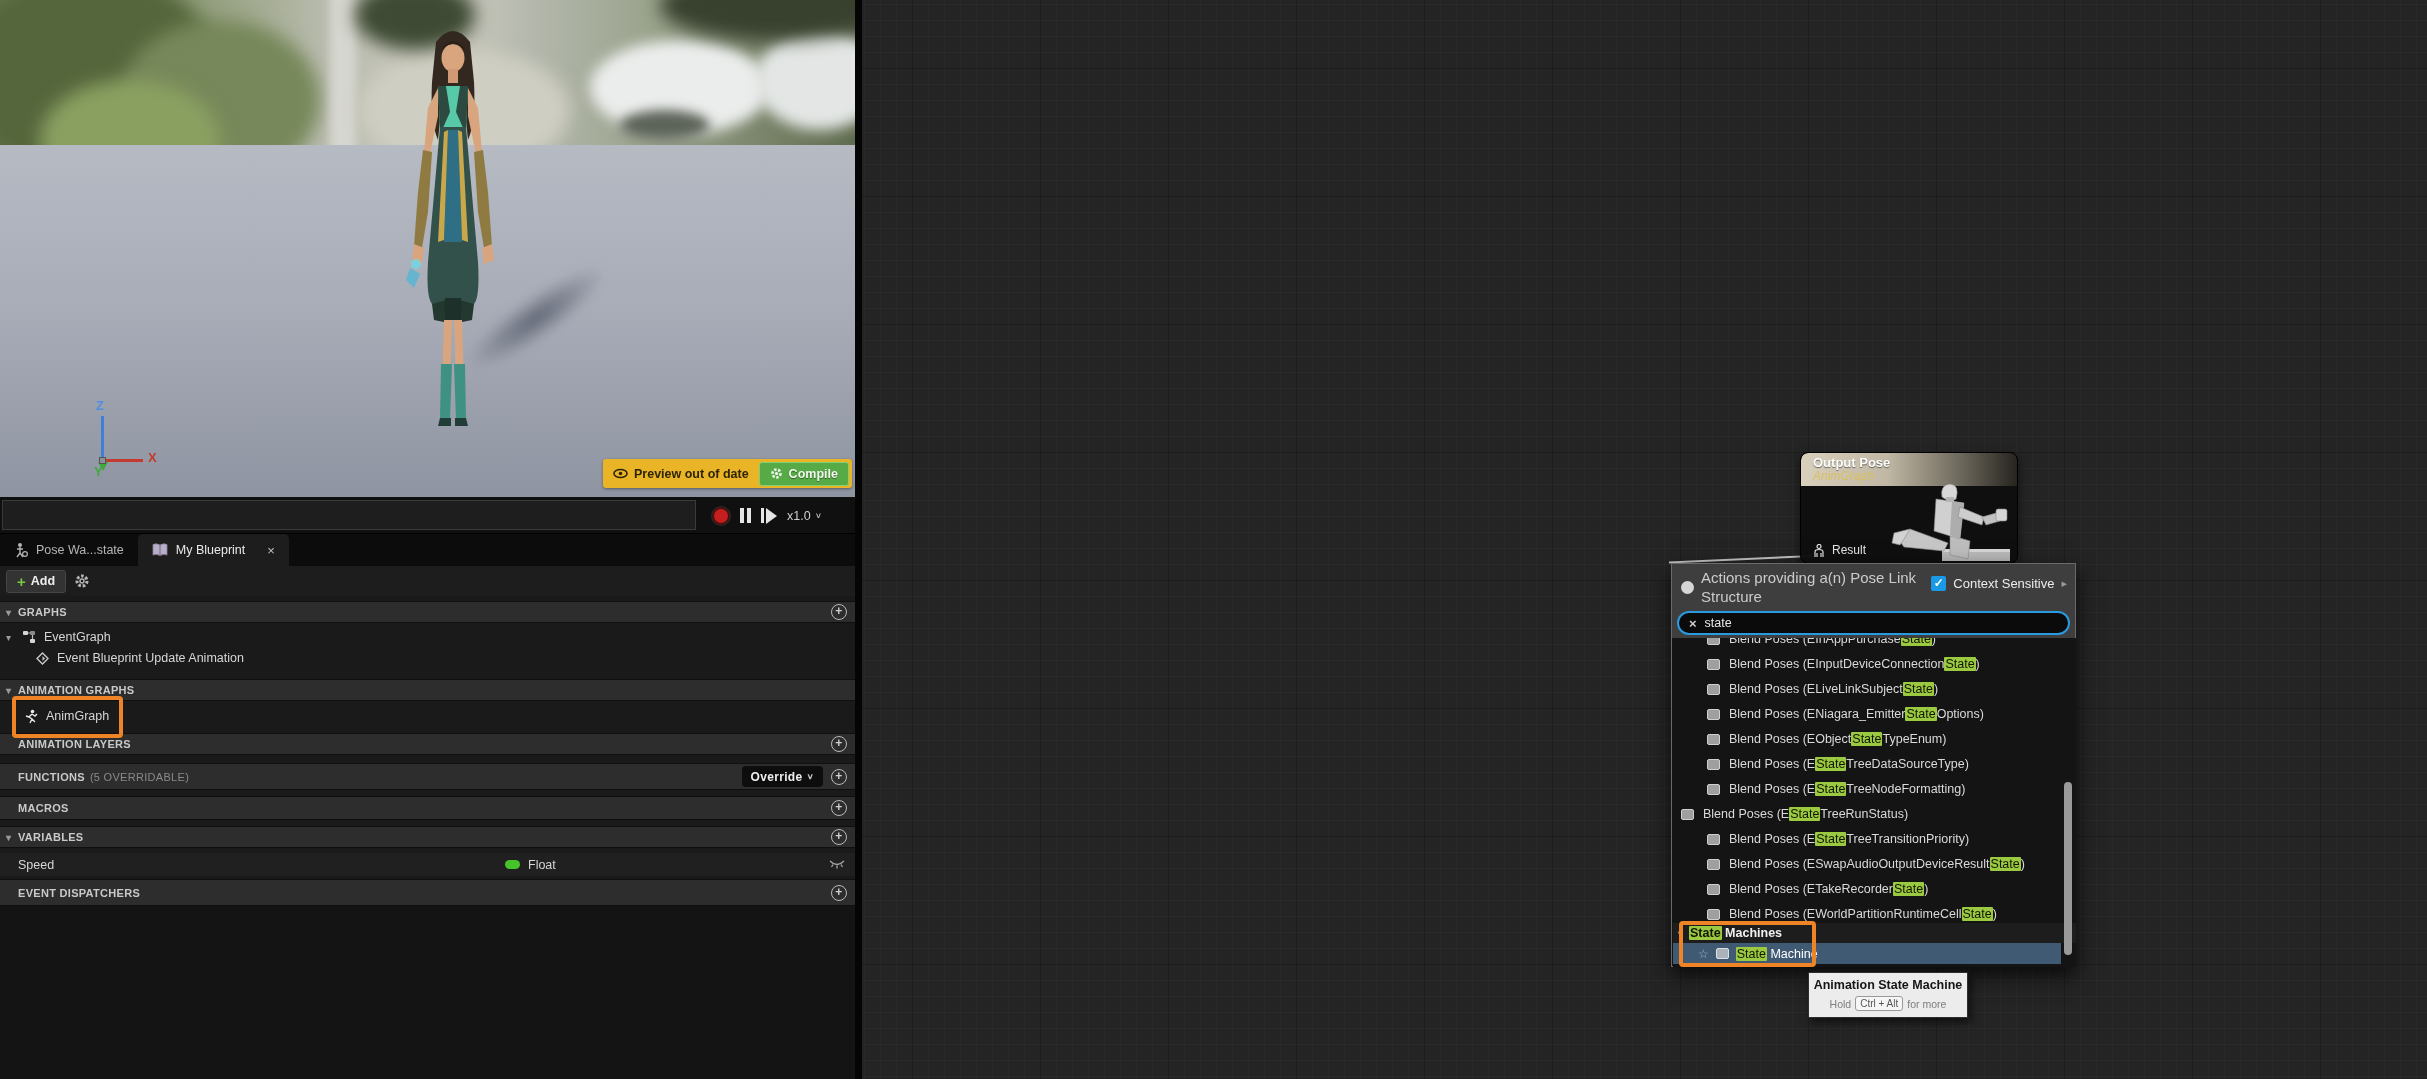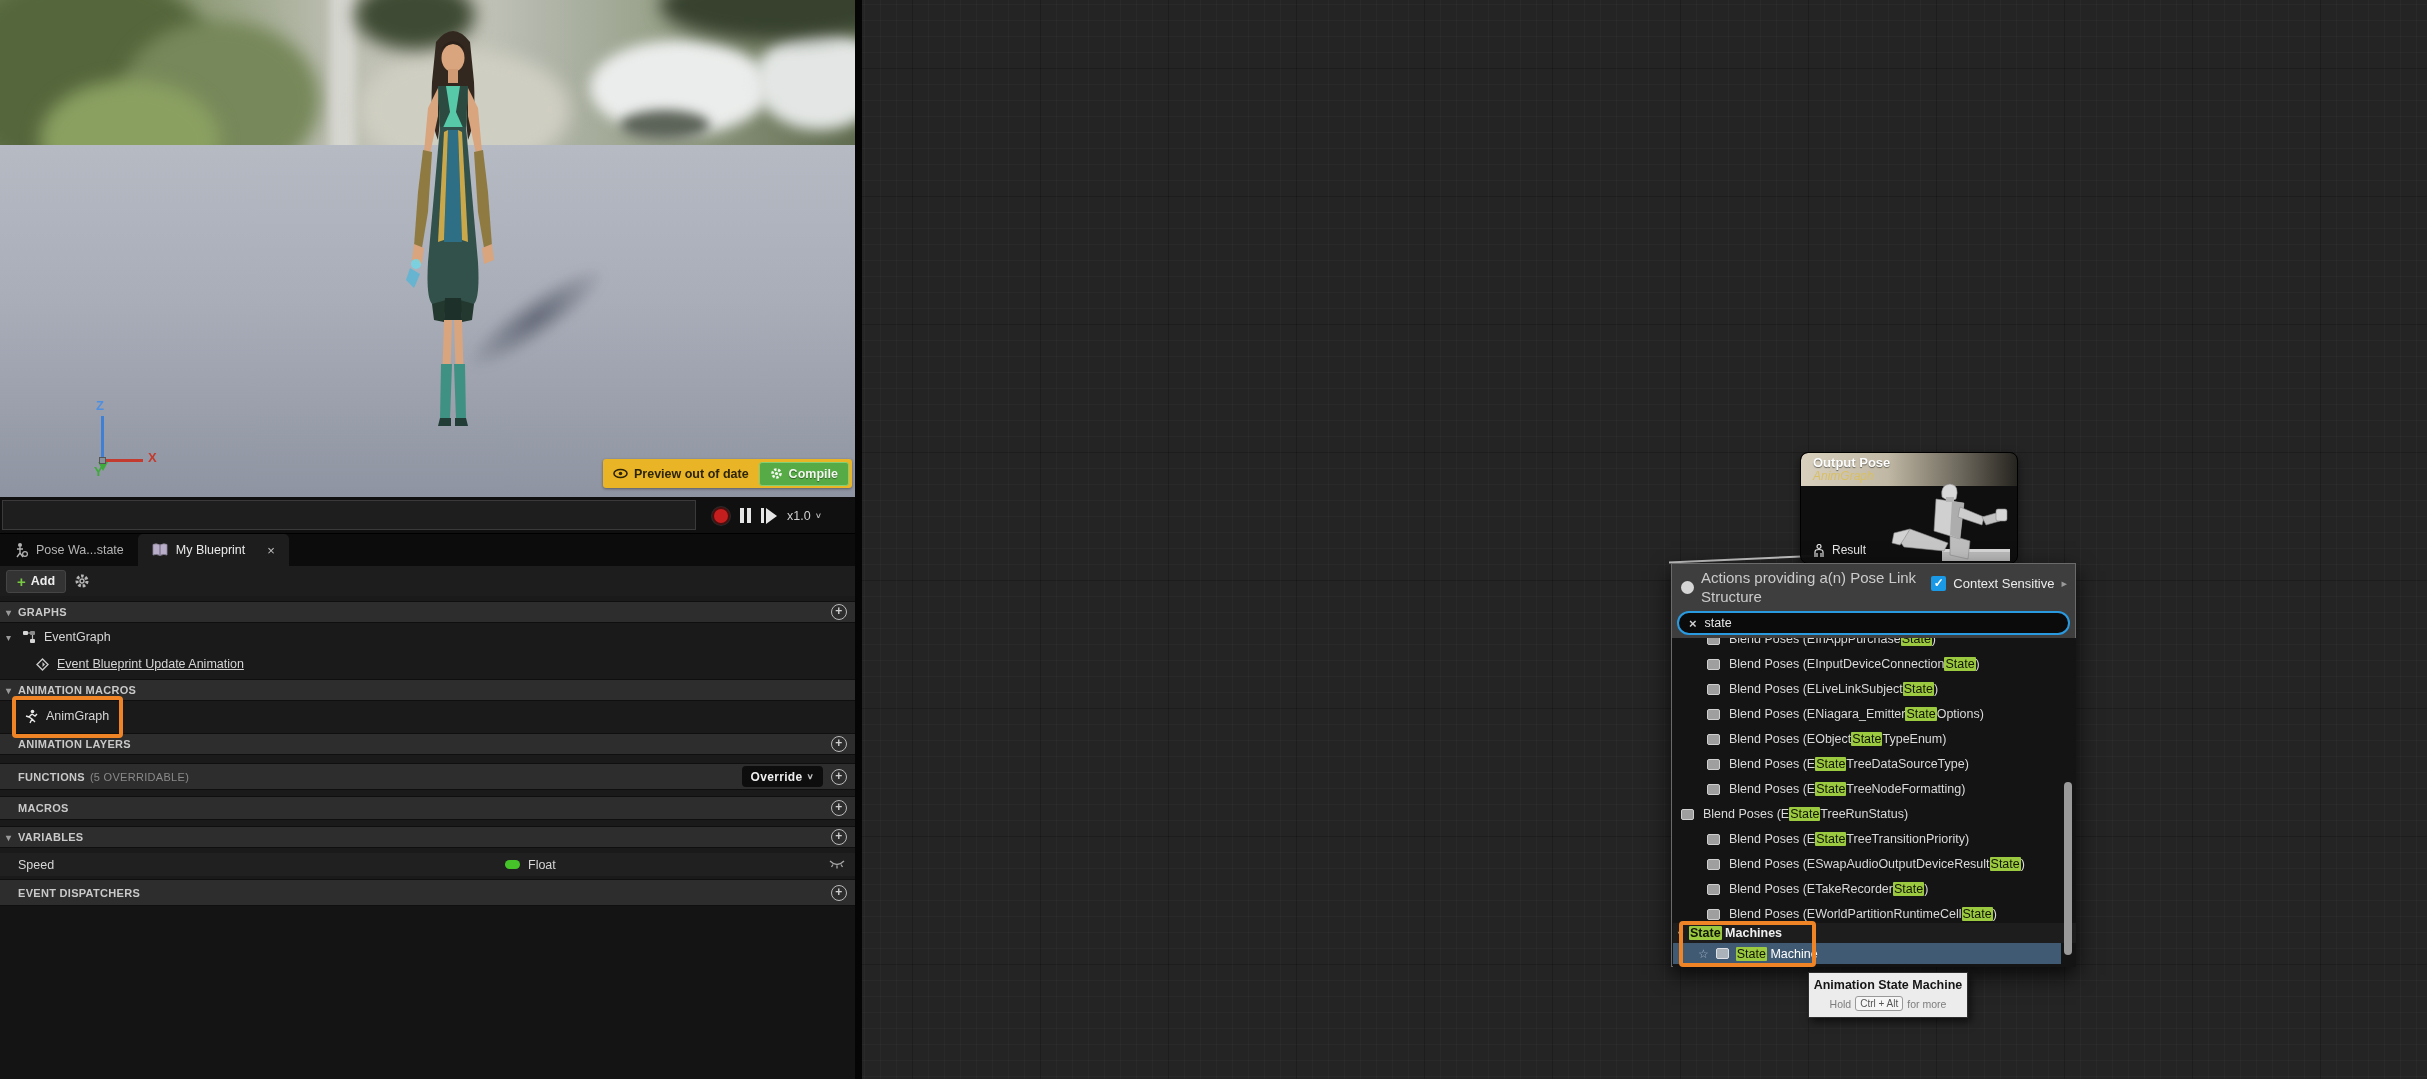--- a/index.html
+++ b/index.html
@@ -275,31 +275,31 @@
       <span class="tri-exp">▾</span>
       <svg width="14" height="14" viewBox="0 0 14 14">
           <rect x="1" y="1" width="5" height="4" rx="1" fill="#d6d6d6"></rect>
           <rect x="8" y="9" width="5" height="4" rx="1" fill="#d6d6d6"></rect>
           <rect x="8" y="1" width="5" height="4" rx="1" fill="#8a8a8a"></rect>
           <path d="M6,3 L8,3 M10.5,5 L10.5,9" stroke="#bdbdbd" stroke-width="1.2" fill="none"></path>
         </svg>
       <span>EventGraph</span>
     </div>
 
-    <div class="mb-row" style="top:58px;height:20px;padding-left:36px;gap:8px;text-decoration:underline;">
+    <div class="mb-row" style="top:52px;height:20px;padding-left:36px;gap:8px;">
       <svg width="13" height="13" viewBox="0 0 13 13">
           <path d="M6.5,1 L12,6.5 L6.5,12 L1,6.5 Z" fill="none" stroke="#c9c9c9" stroke-width="1.4"></path>
           <path d="M6.5,4 L9,6.5 L6.5,9" fill="#c9c9c9"></path>
         </svg>
       <span>Event Blueprint Update Animation</span>
     </div>
 
     <div class="mb-header" style="top:83px;height:22px;">
       <span class="tri-exp">▾</span>
-      <span>ANIMATION MACROS</span>
+      <span>ANIMATION GRAPHS</span>
     </div>
 
     <div class="mb-row" style="top:107px;height:26px;padding-left:24px;gap:8px;">
       <svg width="14" height="15" viewBox="0 0 14 15">
           <circle cx="8.5" cy="2.5" r="1.8" fill="#e8e8e8"></circle>
           <path d="M8,5 L5,8 L8,10 L6,14 M8,5 L11,7 L13,5 M5,8 L2,7 M8,10 L11,13" stroke="#e8e8e8" stroke-width="1.4" fill="none"></path>
         </svg>
       <span>AnimGraph</span>
     </div>
 

